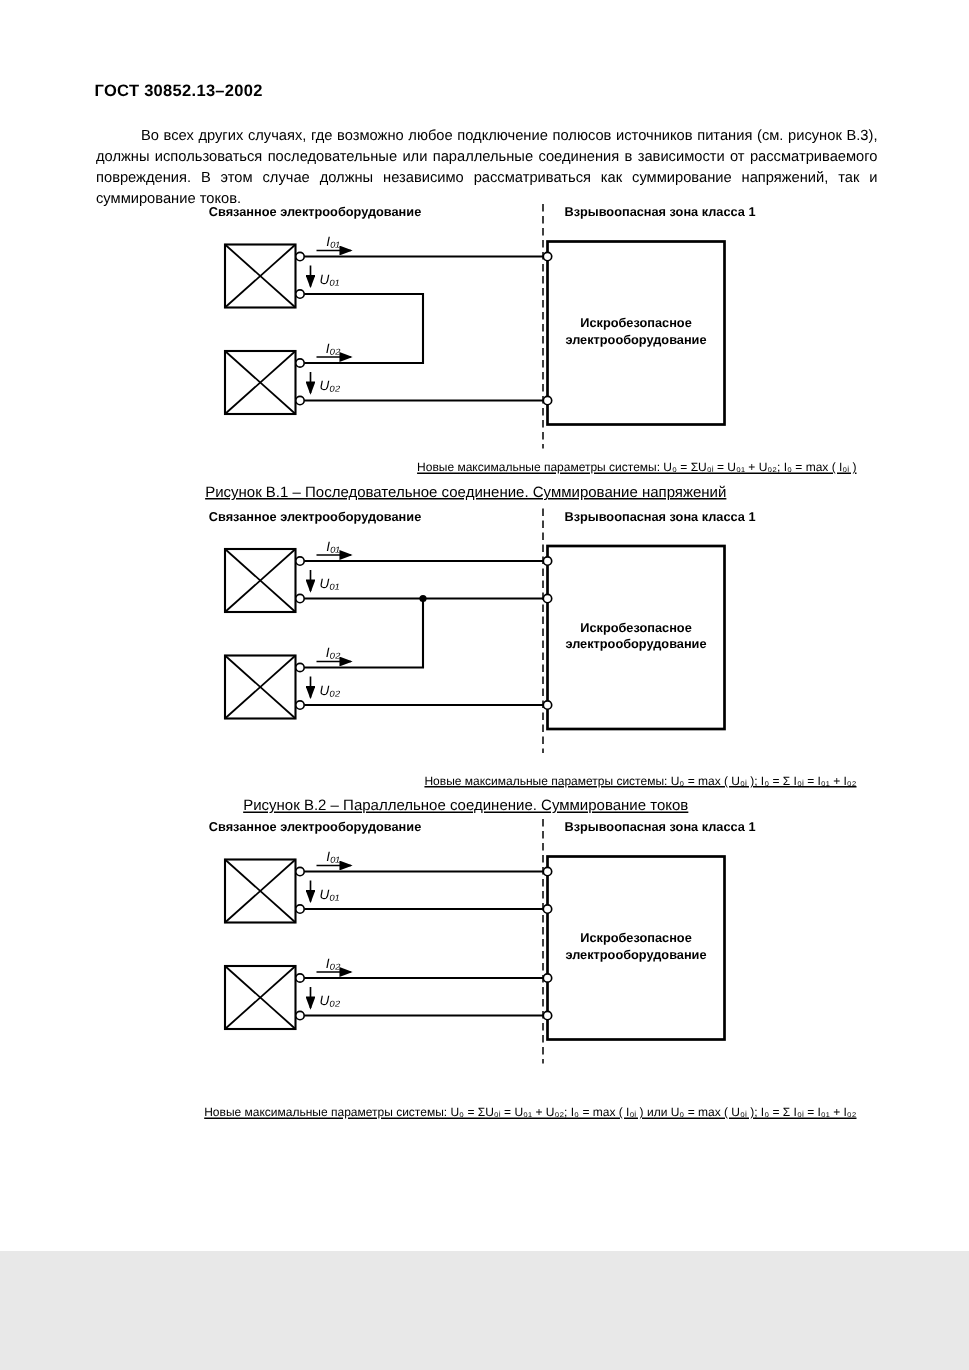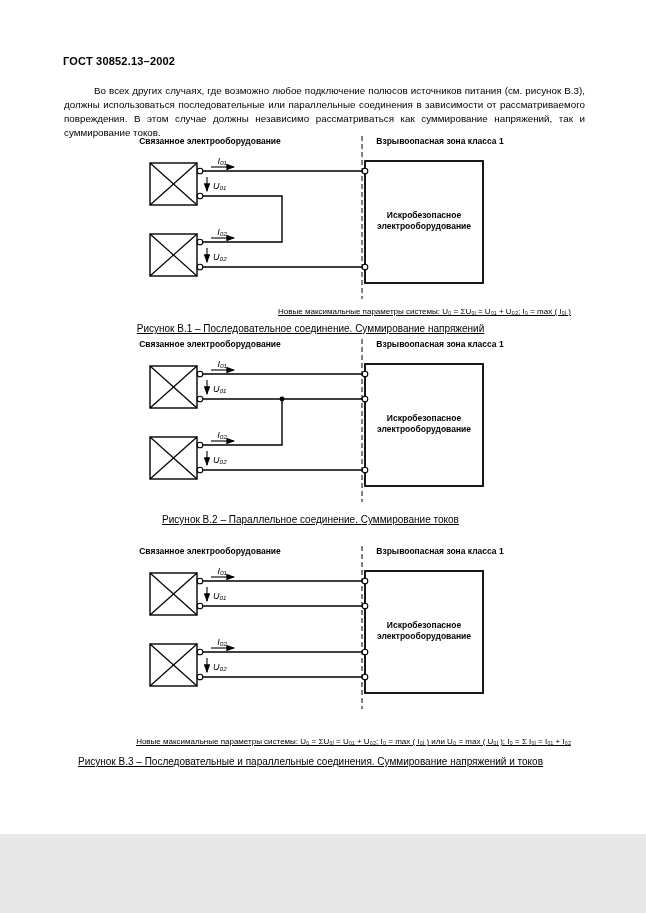--- a/index.html
+++ b/index.html
@@ -160,20 +160,21 @@
         <line class="arrow" x1="157" y1="44" x2="157" y2="58" marker-end="url(#arr-b2)"></line>
         <text class="var-label" x="163" y="56">U₀₁</text>
       </g>
       <g>
         <text class="var-label" x="172" y="102" text-anchor="middle">I₀₂</text>
         <line class="arrow" x1="161" y1="105" x2="184" y2="105" marker-end="url(#arr-b2)"></line>
         <line class="arrow" x1="157" y1="115" x2="157" y2="129" marker-end="url(#arr-b2)"></line>
         <text class="var-label" x="163" y="127">U₀₂</text>
       </g>
     </svg>
+    <div class="formula">Новые максимальные параметры системы: U₀ = max ( U₀ᵢ ); I₀ = Σ I₀ᵢ = I₀₁ + I₀₂</div>
     <div class="caption">Рисунок В.2 – Параллельное соединение. Суммирование токов</div>
   </section>
 
   <section class="figure fig-b3">
     <svg width="521" height="172" viewBox="0 0 521 172">
       <defs>
         <marker id="arr-b3" markerWidth="8" markerHeight="6" refX="7" refY="3" orient="auto">
           <path d="M0,0 L8,3 L0,6 Z" fill="#000"></path>
         </marker>
       </defs>
@@ -221,18 +222,17 @@
         <text class="var-label" x="163" y="56">U₀₁</text>
       </g>
       <g>
         <text class="var-label" x="172" y="102" text-anchor="middle">I₀₂</text>
         <line class="arrow" x1="161" y1="105" x2="184" y2="105" marker-end="url(#arr-b3)"></line>
         <line class="arrow" x1="157" y1="115" x2="157" y2="129" marker-end="url(#arr-b3)"></line>
         <text class="var-label" x="163" y="127">U₀₂</text>
       </g>
     </svg>
     <div class="formula">Новые максимальные параметры системы: U₀ = ΣU₀ᵢ = U₀₁ + U₀₂; I₀ = max ( I₀ᵢ ) или U₀ = max ( U₀ᵢ ); I₀ = Σ I₀ᵢ = I₀₁ + I₀₂</div>
-    <div class="caption">Рисунок В.3 – Последовательные и параллельные соединения. Суммирование напряжений и токов</div>
   </section>
 
   <div class="page-number">28</div>
 
 </div>
 
 </body></html>

